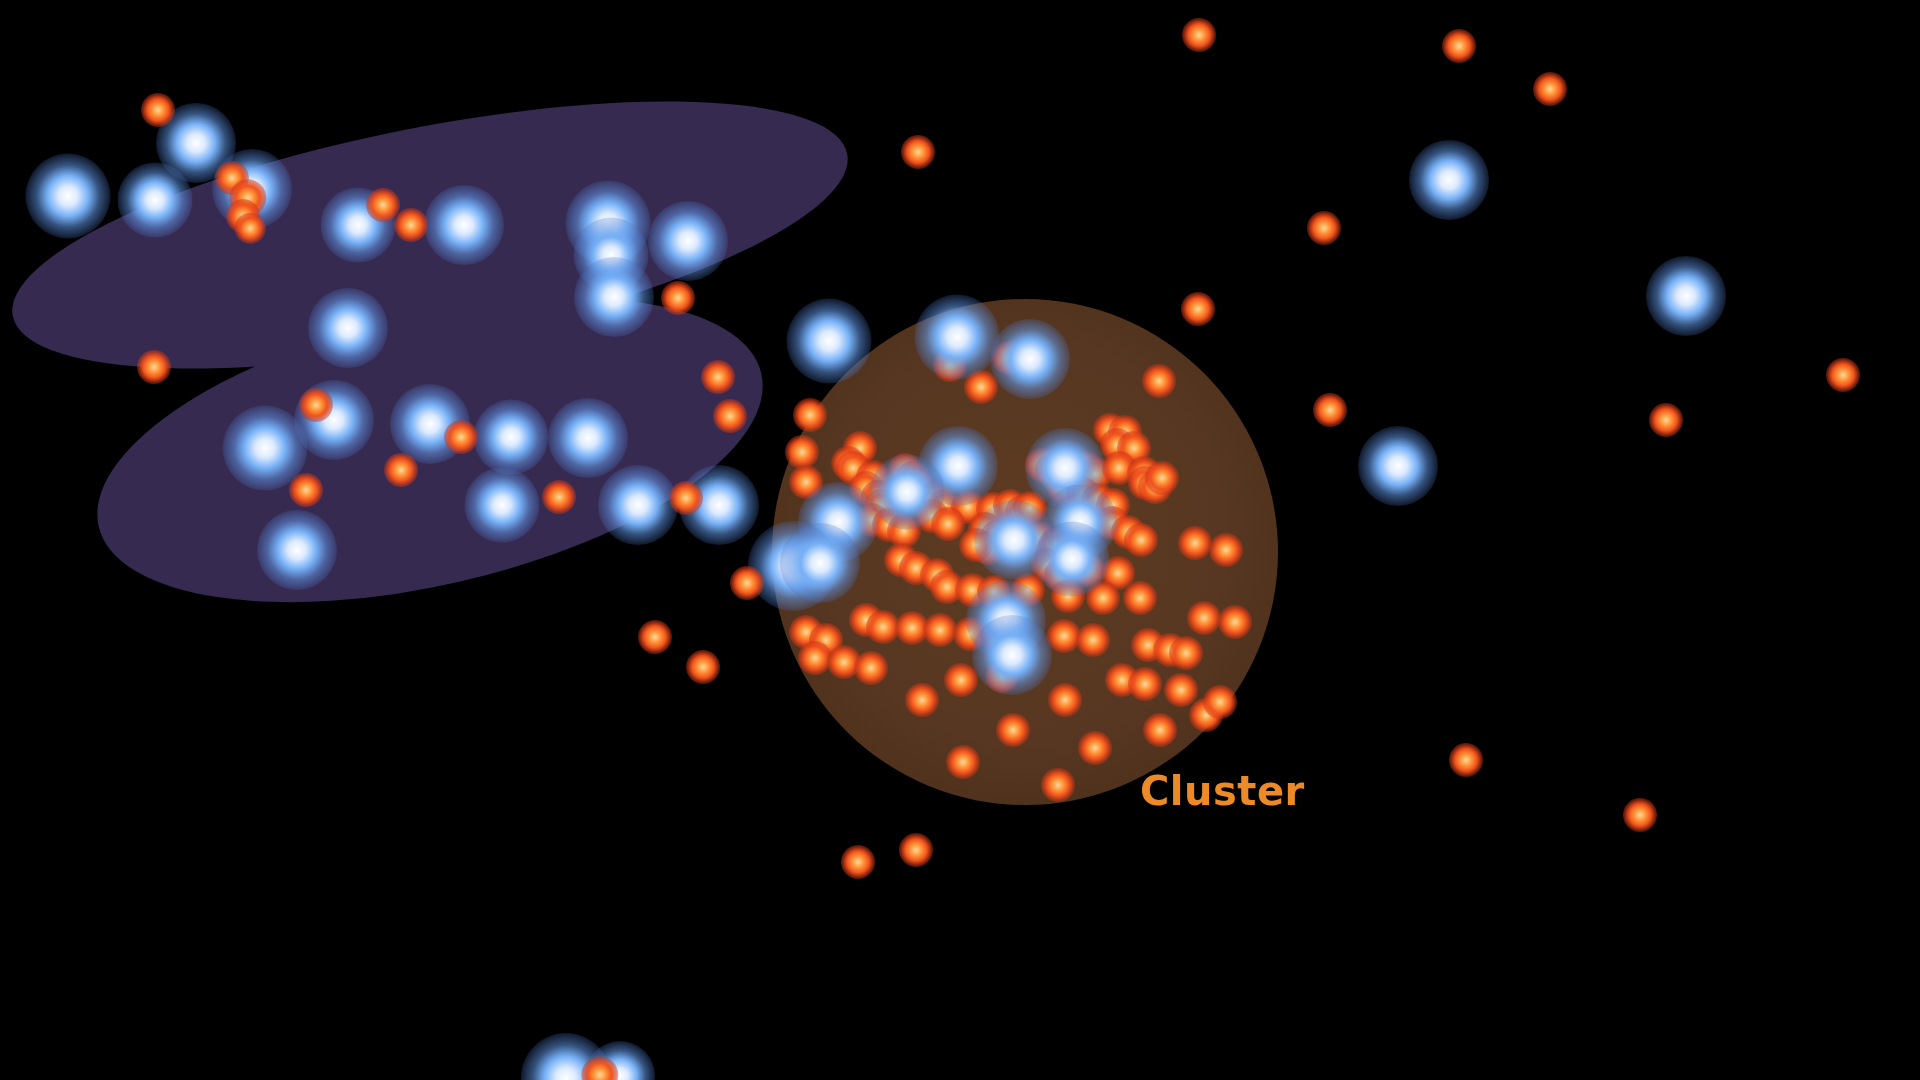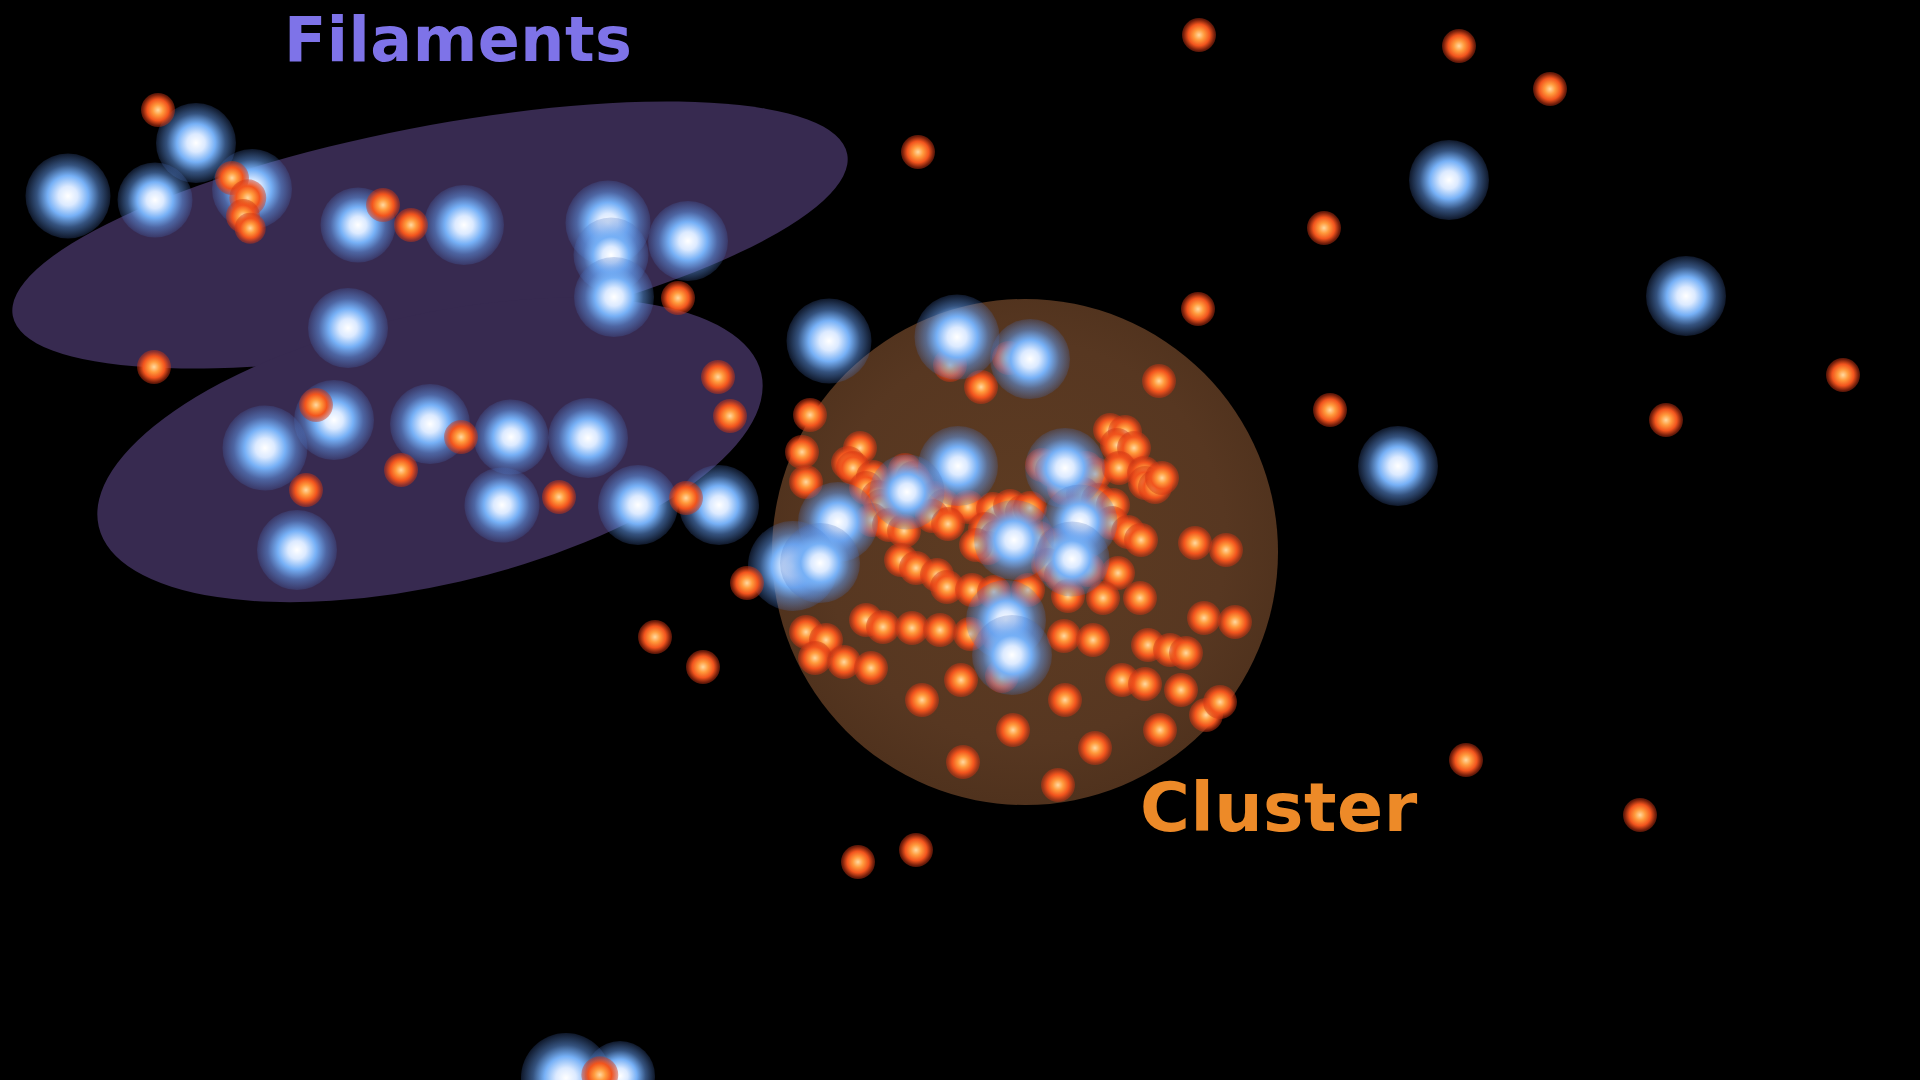--- a/index.html
+++ b/index.html
@@ -65,21 +65,21 @@
     letter-spacing: 0.5px;
   }
   #label-filaments {
     color: #7E73E8;
     font-size: 62px;
     left: 284px;
     top: 3px;
   }
   #label-cluster {
     color: #ED8A28;
-    font-size: 68px;
+    font-size: 40px;
     left: 1140px;
     top: 768px;
   }
 </style>
 </head>
 <body>
 
 <div id="stage">
 
   <div id="regions-layer">
@@ -260,17 +260,16 @@
       <div class="galaxy g-red" style="left: 858px; top: 862px; width: 34px; height: 34px;"></div>
       <div class="galaxy g-red" style="left: 916px; top: 850px; width: 34px; height: 34px;"></div>
       <div class="galaxy g-blue" style="left: 1449px; top: 180px; width: 80px; height: 80px;"></div>
       <div class="galaxy g-blue" style="left: 1686px; top: 296px; width: 80px; height: 80px;"></div>
       <div class="galaxy g-blue" style="left: 1398px; top: 466px; width: 80px; height: 80px;"></div>
       <div class="galaxy g-blue" style="left: 566px; top: 1078px; width: 90px; height: 90px;"></div>
       <div class="galaxy g-blue" style="left: 620px; top: 1076px; width: 70px; height: 70px;"></div>
       <div class="galaxy g-red" style="left: 600px; top: 1075px; width: 37.4px; height: 37.4px;"></div>
     </div>
 
-  <div class="label" id="label-filaments">Filaments</div>
 
   <div class="label" id="label-cluster">Cluster</div>
 
 </div>
 
 </body></html>

